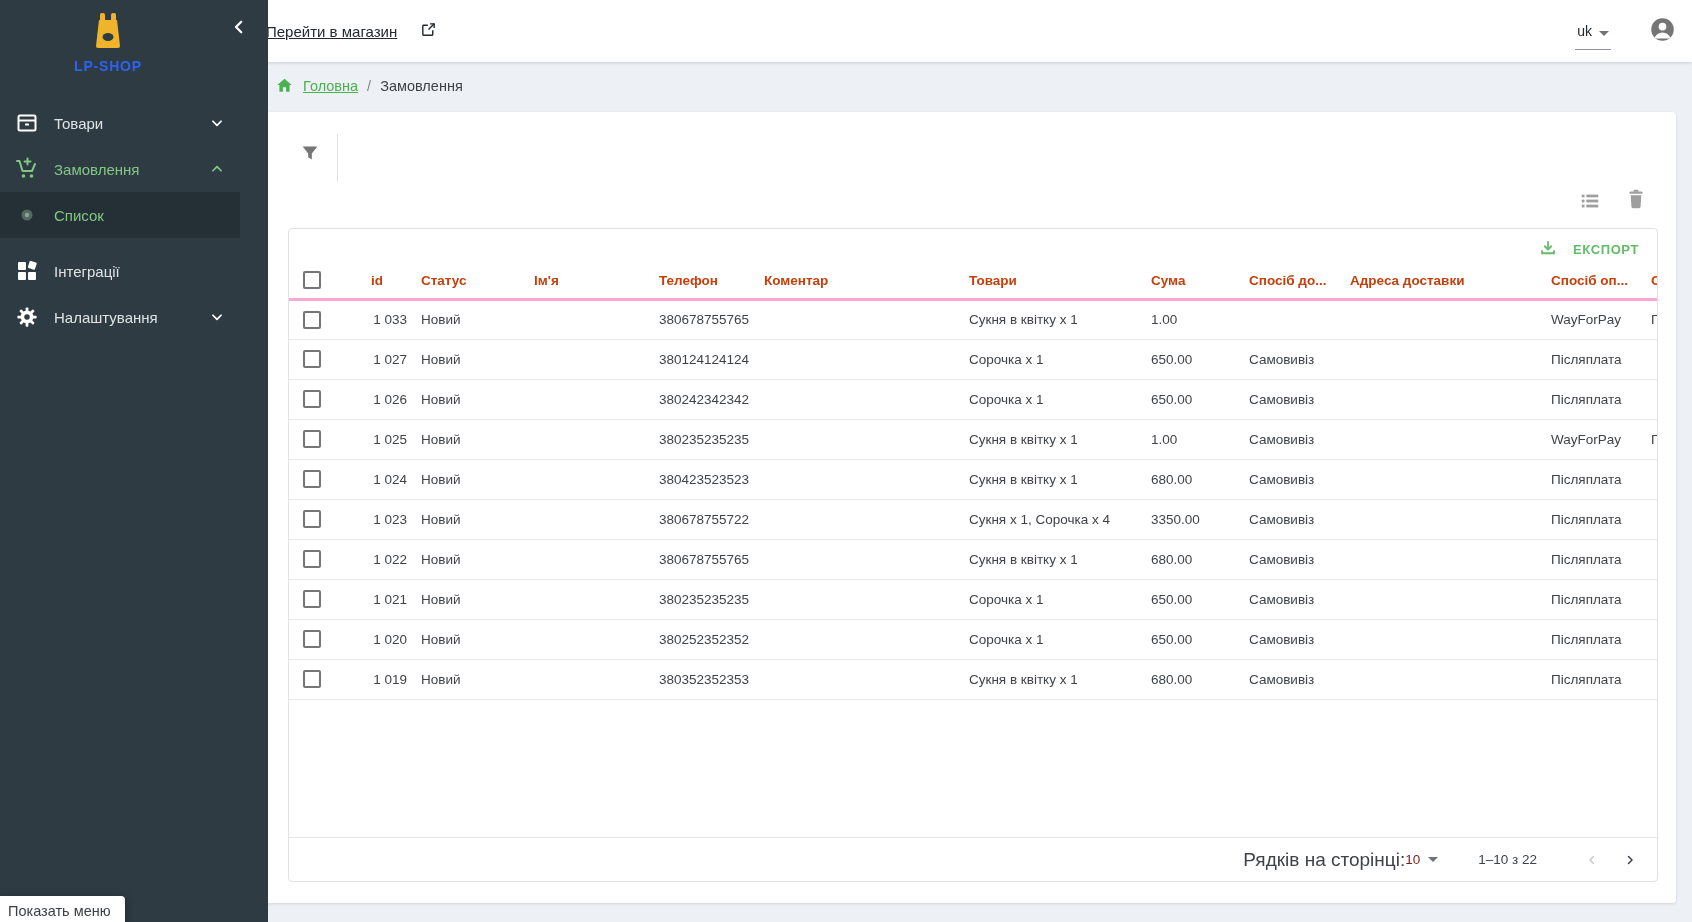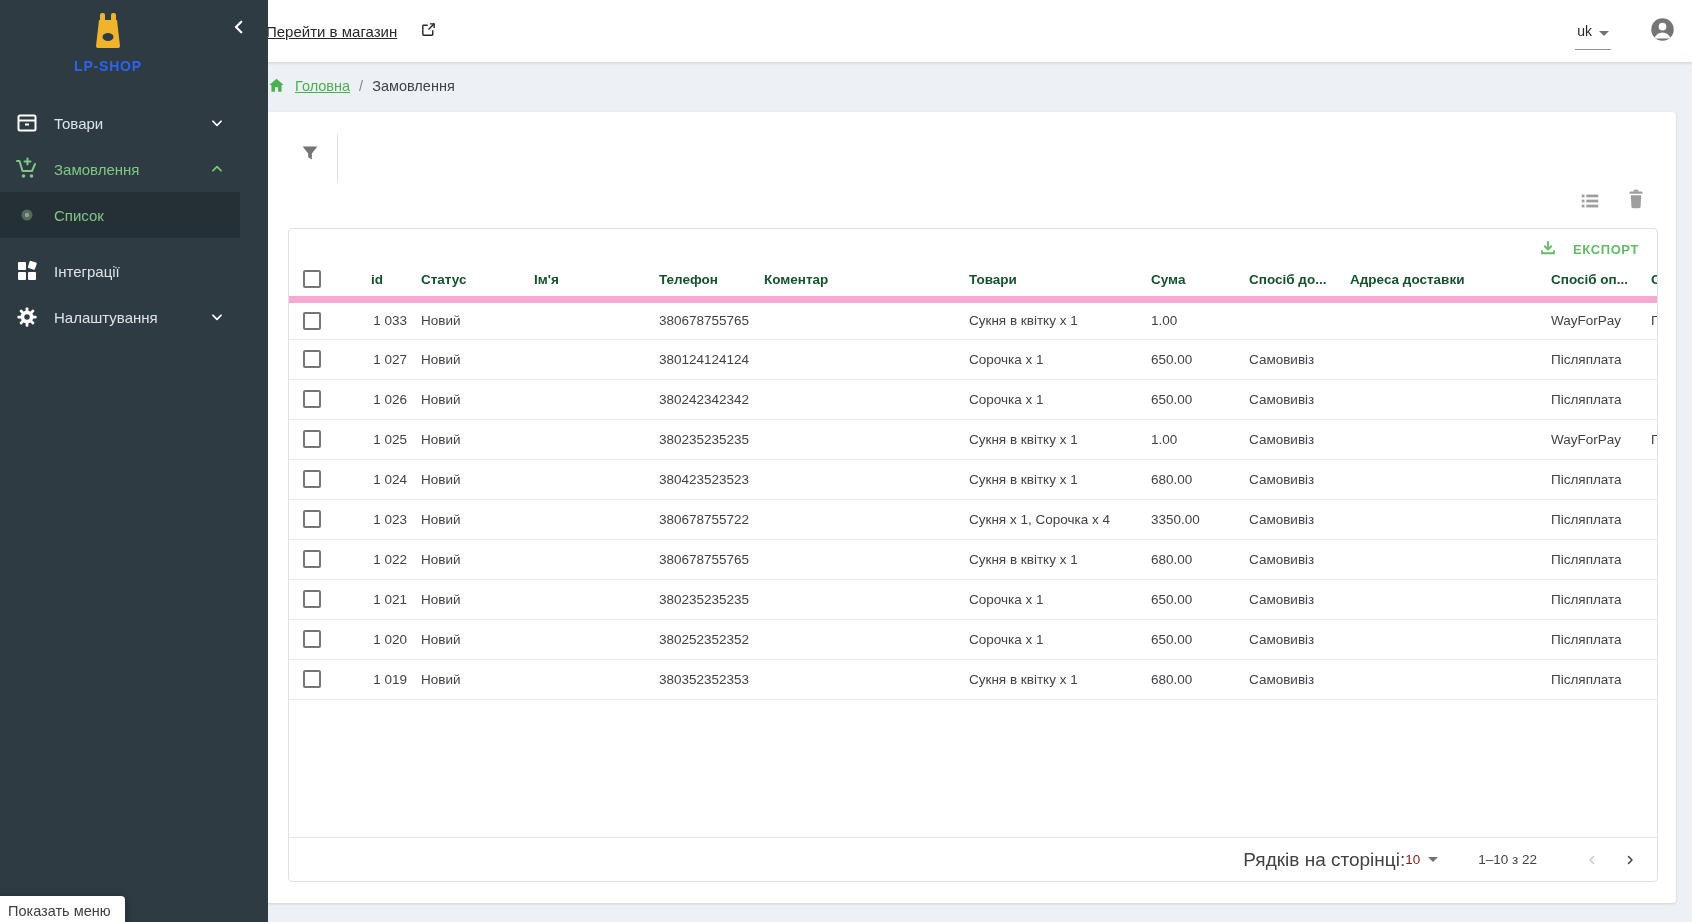--- a/index.html
+++ b/index.html
@@ -27,39 +27,39 @@
   .appbar { position:absolute; left:240px; top:0; width:1452px; height:62px; background:#ffffff; box-shadow:0 1px 3px rgba(0,0,0,0.14); z-index:4; display:flex; align-items:center; }
   .store-link { margin-left:26px; display:flex; align-items:center; gap:23px; cursor:pointer; }
   .store-link .sl-text { font-size:15px; color:#24292e; text-decoration:underline; }
   .appbar-right { margin-left:auto; display:flex; align-items:center; }
   .lang-select { display:flex; align-items:center; gap:7px; padding:0 2px 10px 2px; border-bottom:1px solid #8f9399; cursor:pointer; margin-right:38px; position:relative; top:5px; }
   .lang-select .lang-text { font-size:14px; color:#24292e; }
   .lang-arrow { width:0; height:0; border-left:5px solid transparent; border-right:5px solid transparent; border-top:5px solid #6f7378; margin-top:5px; }
   .avatar-btn { margin-right:16px; cursor:pointer; display:flex; }
 
   
-  .breadcrumb { position:absolute; left:267px; top:76px; display:flex; align-items:center; gap:9px; }
+  .breadcrumb { position:absolute; left:275px; top:76px; display:flex; align-items:center; gap:9px; }
   .bc-home { display:flex; }
   .bc-link { font-size:14.5px; color:#4caf50; text-decoration:underline; cursor:pointer; }
   .bc-sep { font-size:14.5px; color:#80868b; }
   .bc-current { font-size:14.5px; color:#3f4347; }
 
   
   .outer-card { position:absolute; left:263px; top:112px; width:1413px; height:791px; background:#ffffff; border-radius:4px; box-shadow:0 1px 3px rgba(0,0,0,0.12); }
   .filter-btn { position:absolute; left:36px; top:30px; cursor:pointer; display:flex; }
   .filter-divider { position:absolute; left:74px; top:22px; width:1px; height:48px; background:#dfe1e5; }
   .viewlist-btn { position:absolute; left:1316px; top:78px; cursor:pointer; display:flex; }
   .trash-btn { position:absolute; left:1362px; top:76px; cursor:pointer; display:flex; }
 
   
   .inner-card { position:absolute; left:25px; top:116px; width:1370px; height:654px; border:1px solid #dfe1e5; border-radius:4px; overflow:hidden; display:flex; flex-direction:column; background:#fff; }
   .export-bar { height:40px; flex:0 0 40px; display:flex; align-items:center; justify-content:flex-end; padding-right:10px; }
   .export-btn { display:flex; align-items:center; gap:16px; color:#66bb6a; font-size:13px; font-weight:bold; letter-spacing:0.6px; cursor:pointer; padding:4px 8px; }
   table.orders { border-collapse:collapse; table-layout:fixed; width:1468px; }
-  table.orders th { height:30px; font-size:13.5px; font-weight:bold; color:#14532d; text-align:left; border-bottom:7px solid #f9a8d4; padding:0 0 6px 14px; white-space:nowrap; overflow:hidden; }
+  table.orders th { height:30px; font-size:13.5px; font-weight:bold; color:#c2410c; text-align:left; border-bottom:3px solid #f9a8d4; padding:0 0 6px 14px; white-space:nowrap; overflow:hidden; }
   table.orders td { height:40px; font-size:13.5px; color:#3f4347; border-bottom:1px solid #e9eaec; padding:0 0 0 14px; white-space:nowrap; overflow:hidden; }
   th.col-cb, td.col-cb { padding-left:14px; }
   .w-cb{width:68px} .w-id{width:50px} .w-status{width:113px} .w-name{width:125px} .w-phone{width:105px} .w-comment{width:205px} .w-products{width:182px} .w-sum{width:98px} .w-delivery{width:101px} .w-address{width:201px} .w-payment{width:100px} .w-payment_status{width:120px}
   th.col-id, td.col-id { text-align:right; padding-left:0; padding-right:8px; }
   .cbox { display:inline-block; width:18px; height:18px; border:2px solid #757575; border-radius:2px; background:#fff; cursor:pointer; vertical-align:middle; }
   .filler { flex:1 1 auto; }
 
   
   .pagination { flex:0 0 44px; border-top:1px solid #e4e6e8; display:flex; align-items:center; justify-content:flex-end; padding-right:14px; }
   .pg-label { font-size:19px; color:#3f4347; }

